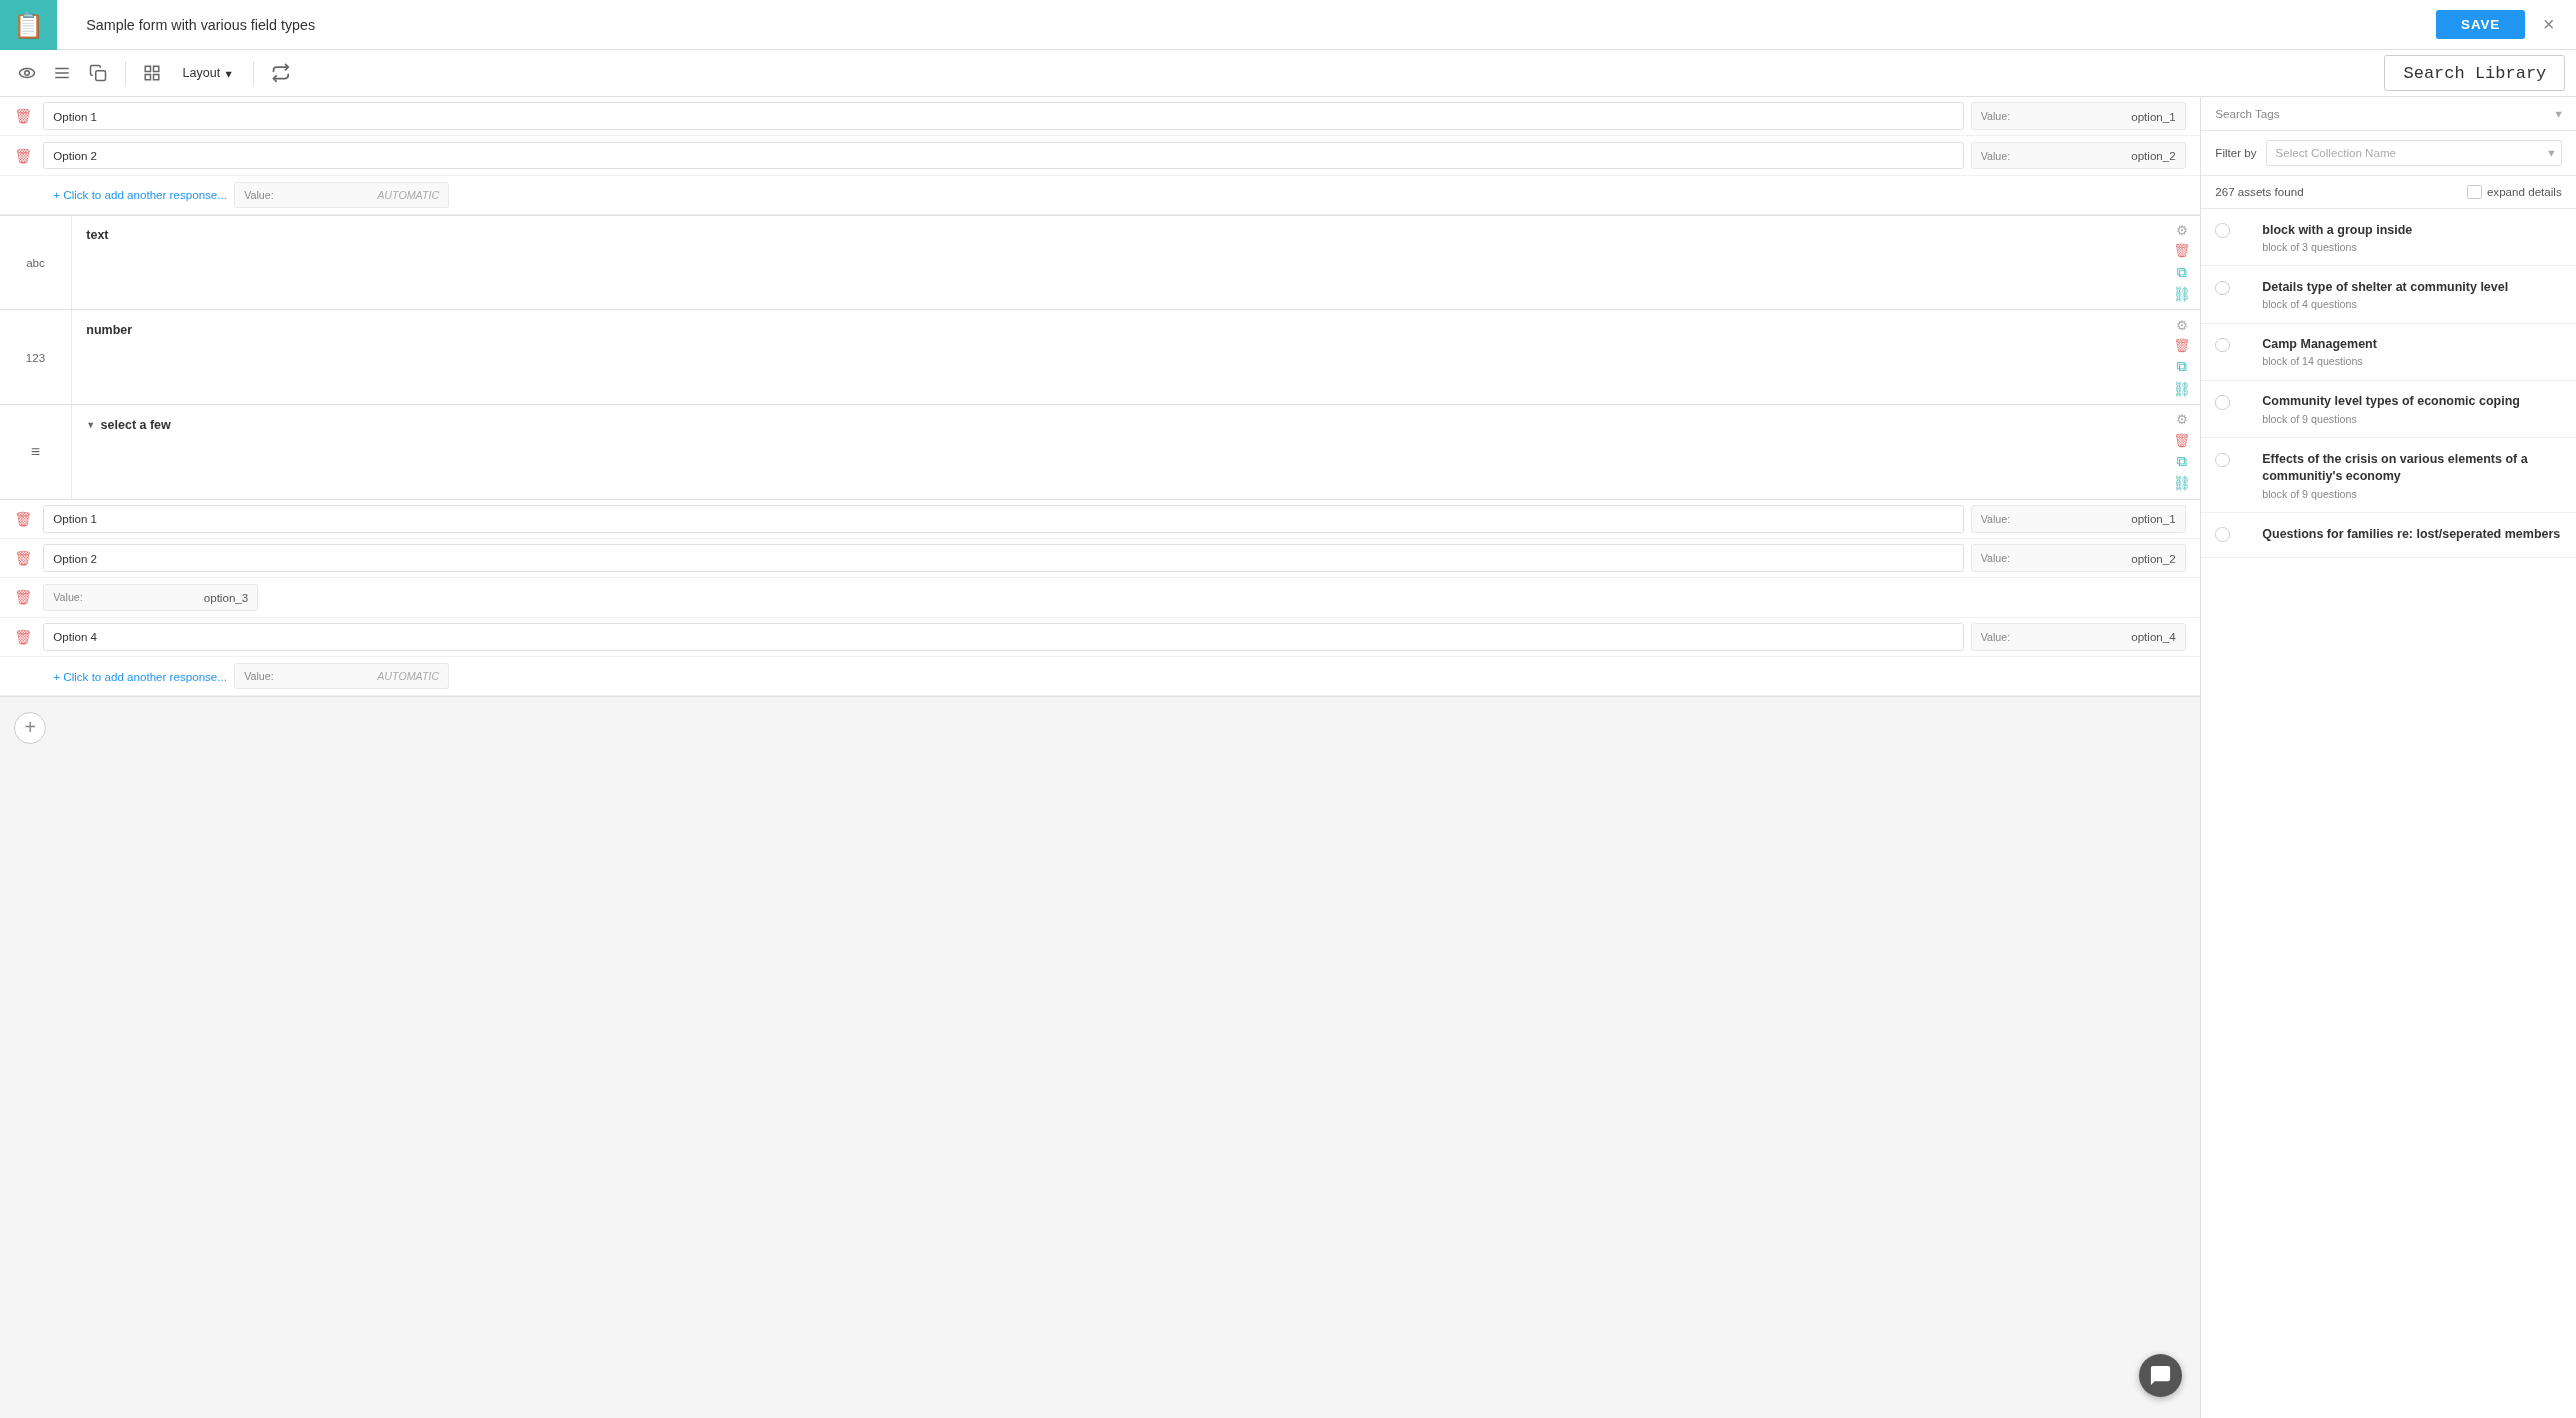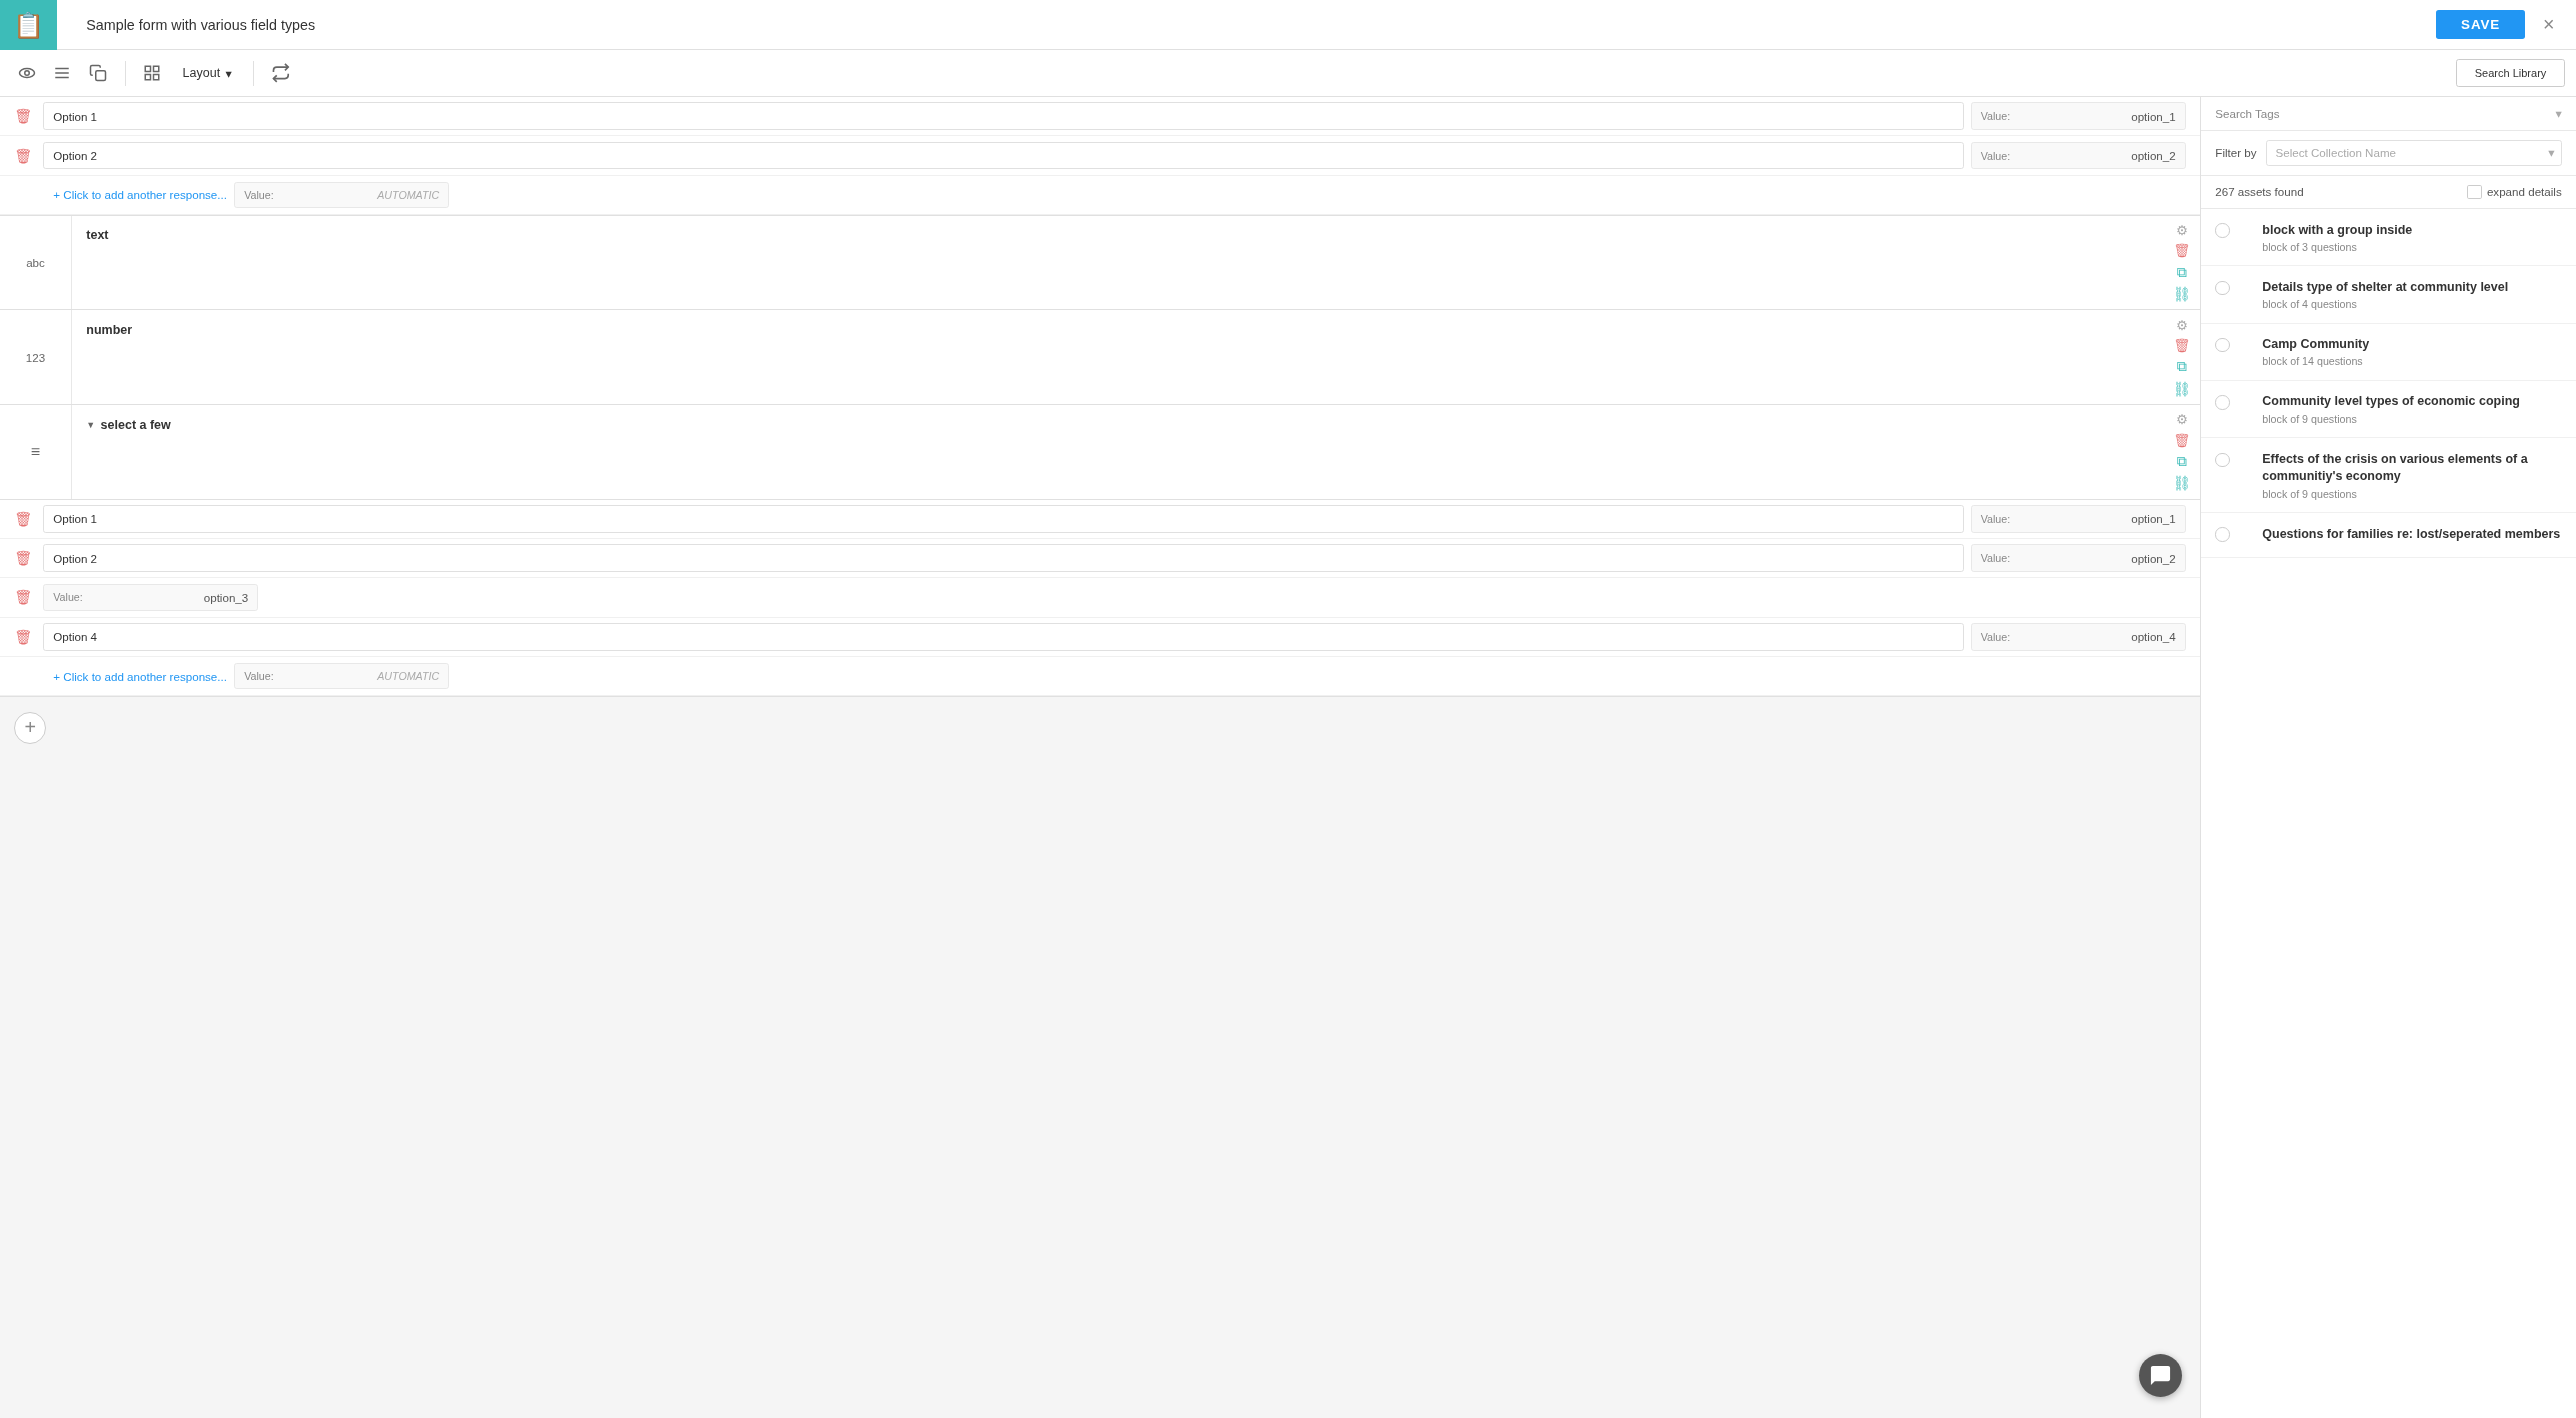--- a/index.html
+++ b/index.html
@@ -32,21 +32,21 @@
       width: 32px; height: 32px; display: flex; align-items: center; justify-content: center;
       cursor: pointer; border-radius: 3.6px; color: #666; font-size: 16px;
     }
     .toolbar-divider { width: 0.9px; height: 25px; background: #e0e0e0; margin: 0 7.2px; }
     .layout-btn {
       display: flex; align-items: center; gap: 5.4px; padding: 5.4px 10.7px; border: none;
       background: none; cursor: pointer; color: #333; font-size: 12.5px; border-radius: 3.6px;
     }
     .search-library-btn {
       margin-left: auto; border: 1.3px solid #ccc; background: #fff; padding: 7.2px 18px;
-      font-size: 11px; cursor: pointer; border-radius: 2.7px; color: #333;
+      font-size: 17px; cursor: pointer; border-radius: 2.7px; color: #333; font-family: Liberation Mono, monospace;
     }
 
     
     .main-layout { display: flex; height: calc(100vh - 97px); }
 
     
     .form-area { flex: 1; overflow-y: auto; background: #f5f5f5; padding: 0; }
 
     
     .form-item {
@@ -369,21 +369,21 @@
         <div class="radio-btn"></div>
         <div class="lib-item-content">
           <div class="lib-item-title">Details type of shelter at community level</div>
           <div class="lib-item-sub">block of 4 questions</div>
         </div>
       </div>
 
       <div class="library-item">
         <div class="radio-btn"></div>
         <div class="lib-item-content">
-          <div class="lib-item-title">Camp Community</div>
+          <div class="lib-item-title">Camp Management</div>
           <div class="lib-item-sub">block of 14 questions</div>
         </div>
       </div>
 
       <div class="library-item">
         <div class="radio-btn"></div>
         <div class="lib-item-content">
           <div class="lib-item-title">Community level types of economic coping</div>
           <div class="lib-item-sub">block of 9 questions</div>
         </div>

